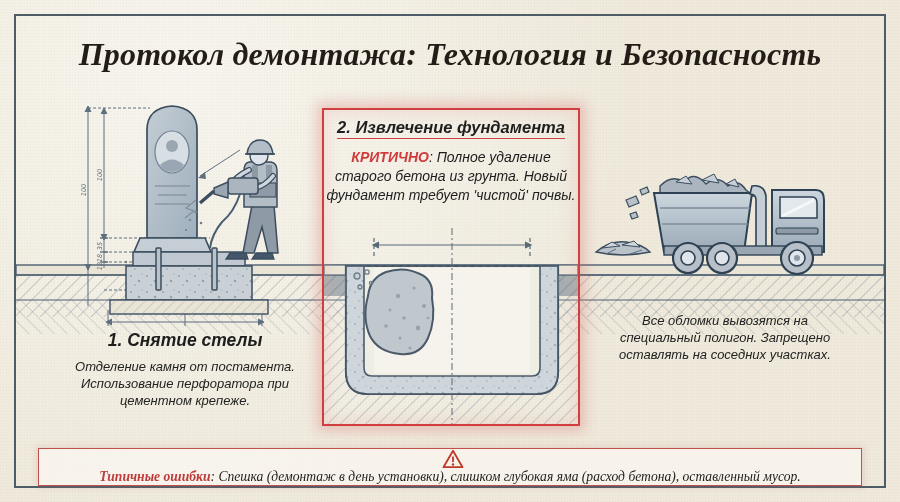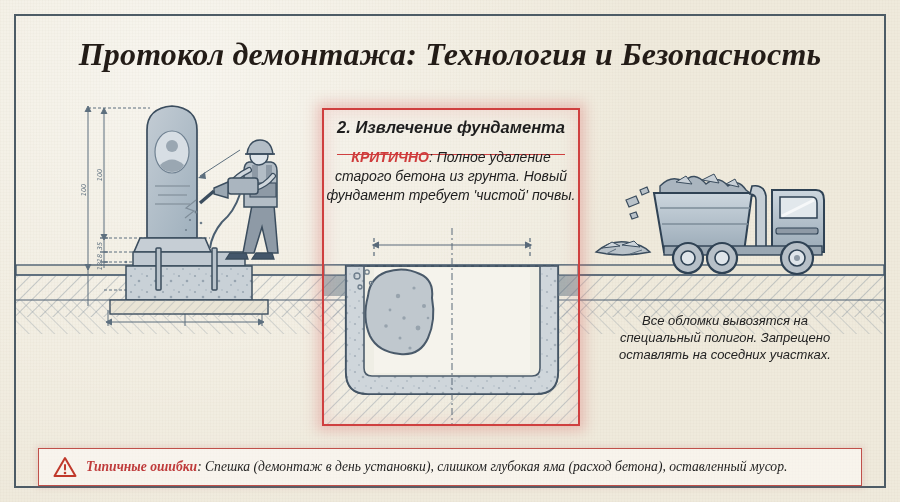--- a/index.html
+++ b/index.html
@@ -48,33 +48,33 @@
     position:absolute;left:322px;top:108px;width:258px;height:318px;
     border:2px solid #cf3f3f;
     background:rgba(255,255,255,.10);
     box-shadow:0 0 12px 5px rgba(215,90,90,.30), inset 0 0 14px 4px rgba(230,150,150,.22);
     box-sizing:border-box;
   }
   .callout-head{
     position:absolute;left:322px;top:118px;width:258px;text-align:center;
     font-size:16.5px;font-weight:700;color:#1e1e1e;
   }
-  .callout-head .ul{border-bottom:1.6px solid #cf3f3f;padding-bottom:18px;}
+  .callout-head .ul{border-bottom:1.6px solid #cf3f3f;padding-bottom:2px;}
   .callout-body{
     position:absolute;left:326px;top:148px;width:250px;text-align:center;
     font-size:14px;line-height:1.35;color:#1d1d1d;
   }
   .crit{color:#cf3b3b;font-weight:700;}
 
   
   .warnbar{
     position:absolute;left:38px;top:448px;width:824px;height:38px;
     border:1.5px solid #c0504a;background:rgba(255,252,250,.55);
     box-shadow:0 0 6px 2px rgba(200,110,110,.18);
-    box-sizing:border-box;display:flex;align-items:center;
+    box-sizing:border-box;display:flex;align-items:center;flex-direction:column;
   }
   .warn-icon{margin:0 9px 0 14px;display:block;}
   .warn-text{
     font-family:"Liberation Serif", serif;
     font-size:13.6px;color:#1d1d1d;white-space:nowrap;
   }
   .warn-text .lead{color:#bf3b3b;font-weight:700;}
   svg{display:block;}
   .art{position:absolute;left:0;top:0;}
 </style>
@@ -324,20 +324,24 @@
         <circle cx="722" cy="258" r="7" fill="#dfe5ea" stroke="#2f4254" stroke-width="1.6"></circle>
         <circle cx="797" cy="258" r="16" fill="#b7c0c8" stroke="#2f4254" stroke-width="2.2"></circle>
         <circle cx="797" cy="258" r="8" fill="#dfe5ea" stroke="#2f4254" stroke-width="1.6"></circle>
         <circle cx="797" cy="258" r="3" fill="#8e9aa6"></circle>
       </g>
     </g>
   </svg>
 
   <div class="title">Протокол демонтажа: Технология и Безопасность</div>
 
+  <div class="col" id="col-left">
+    <div class="col-head">1. Снятие стелы</div>
+    <div class="col-body">Отделение камня от постамента. Использование перфоратора при цементном крепеже.</div>
+  </div>
 
   <div class="callout"></div>
   <div class="callout-head">
     <span class="ul">2. Извлечение фундамента</span>
   </div>
   <div class="callout-body">
     <span class="crit">КРИТИЧНО</span><span>: Полное удаление старого бетона из грунта. Новый фундамент требует 'чистой' почвы.</span>
   </div>
 
   <div class="col" id="col-right">

